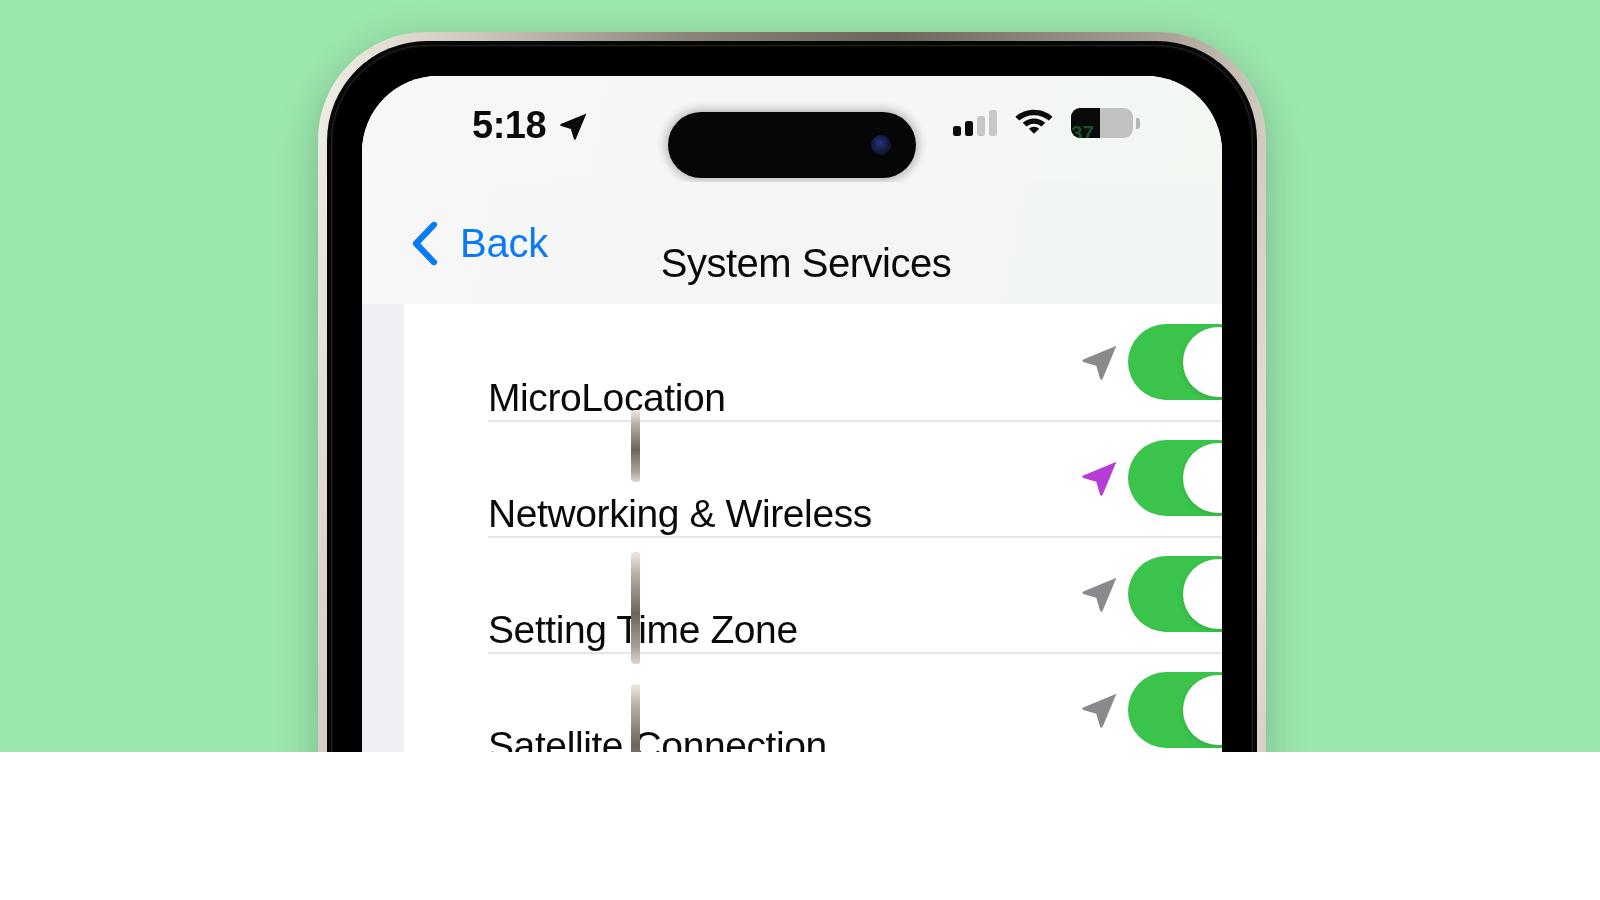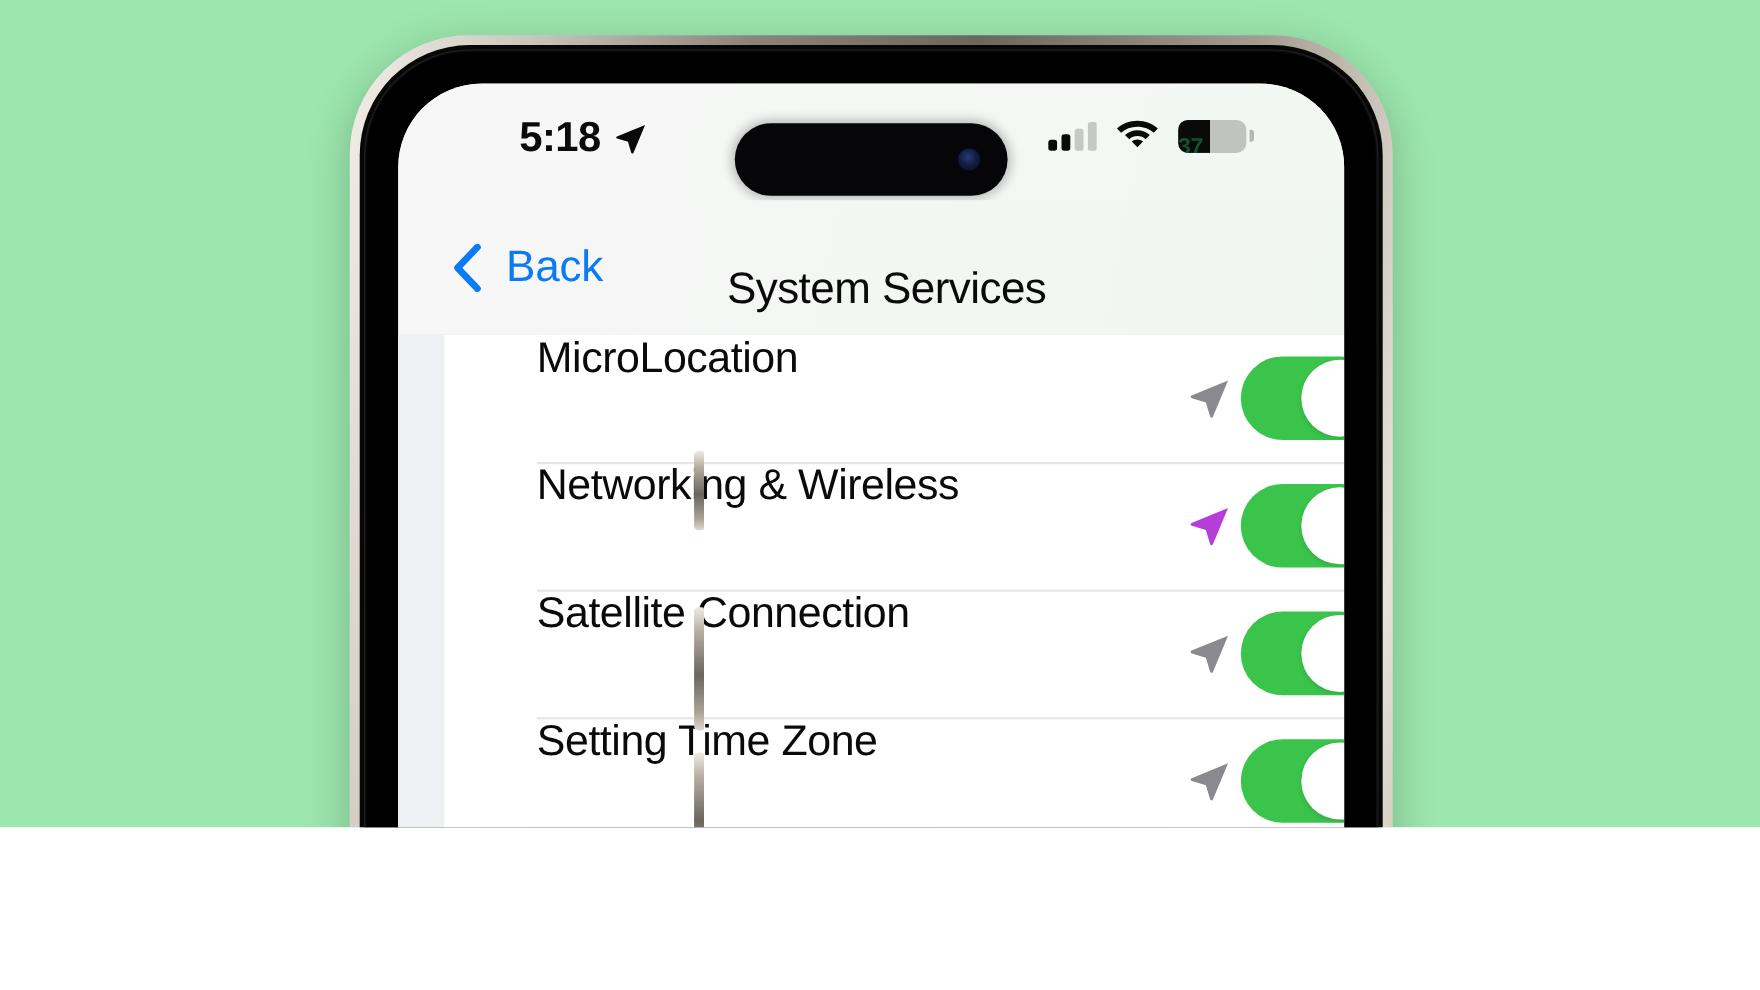--- a/index.html
+++ b/index.html
@@ -242,21 +242,21 @@
     position: absolute;
     left: 42px;
     top: 0;
     right: 0;
     background: #ffffff;
   }
   .row {
     position: relative;
     height: 116px;
     display: flex;
-    align-items: flex-start;
+    align-items: flex-end;
     padding-left: 84px;
     box-sizing: border-box;
     cursor: pointer;
   }
   .row + .row::before {
     content: "";
     position: absolute;
     left: 84px;
     right: 0;
     top: 0;
@@ -402,48 +402,48 @@
                   <path d="M21.5 3.2 L3.4 10.6 a0.75 0.75 0 0 0 0.1 1.4 l7.0 2.1 2.1 7.0 a0.75 0.75 0 0 0 1.4 0.1 Z" fill="#b63dd6"></path>
                 </svg>
               </span>
               <span class="toggle" style="background: rgb(58, 196, 75);">
                   <span class="knob"></span>
                 </span>
             </span>
           </div>
 
           <div class="row">
+            <span class="row-label">Setting Time Zone</span>
+            <span class="row-right">
+              <span class="row-arrow">
+                <svg width="44" height="44" viewBox="0 0 24 24" aria-hidden="true">
+                  <path d="M21.5 3.2 L3.4 10.6 a0.75 0.75 0 0 0 0.1 1.4 l7.0 2.1 2.1 7.0 a0.75 0.75 0 0 0 1.4 0.1 Z" fill="#8a8a8e"></path>
+                </svg>
+              </span>
+              <span class="toggle" style="background: rgb(58, 196, 75);">
+                  <span class="knob"></span>
+                </span>
+            </span>
+          </div>
+
+          <div class="row">
             <span class="row-label">Satellite Connection</span>
             <span class="row-right">
               <span class="row-arrow">
                 <svg width="44" height="44" viewBox="0 0 24 24" aria-hidden="true">
                   <path d="M21.5 3.2 L3.4 10.6 a0.75 0.75 0 0 0 0.1 1.4 l7.0 2.1 2.1 7.0 a0.75 0.75 0 0 0 1.4 0.1 Z" fill="#8a8a8e"></path>
                 </svg>
               </span>
               <span class="toggle" style="background: rgb(58, 196, 75);">
                   <span class="knob"></span>
                 </span>
             </span>
           </div>
 
           <div class="row">
-            <span class="row-label">Setting Time Zone</span>
-            <span class="row-right">
-              <span class="row-arrow">
-                <svg width="44" height="44" viewBox="0 0 24 24" aria-hidden="true">
-                  <path d="M21.5 3.2 L3.4 10.6 a0.75 0.75 0 0 0 0.1 1.4 l7.0 2.1 2.1 7.0 a0.75 0.75 0 0 0 1.4 0.1 Z" fill="#8a8a8e"></path>
-                </svg>
-              </span>
-              <span class="toggle" style="background: rgb(58, 196, 75);">
-                  <span class="knob"></span>
-                </span>
-            </span>
-          </div>
-
-          <div class="row">
             
             
           </div>
 
         </div>
       </div>
 
     </div>
 
     <span class="side-btn" id="action-button"></span>

